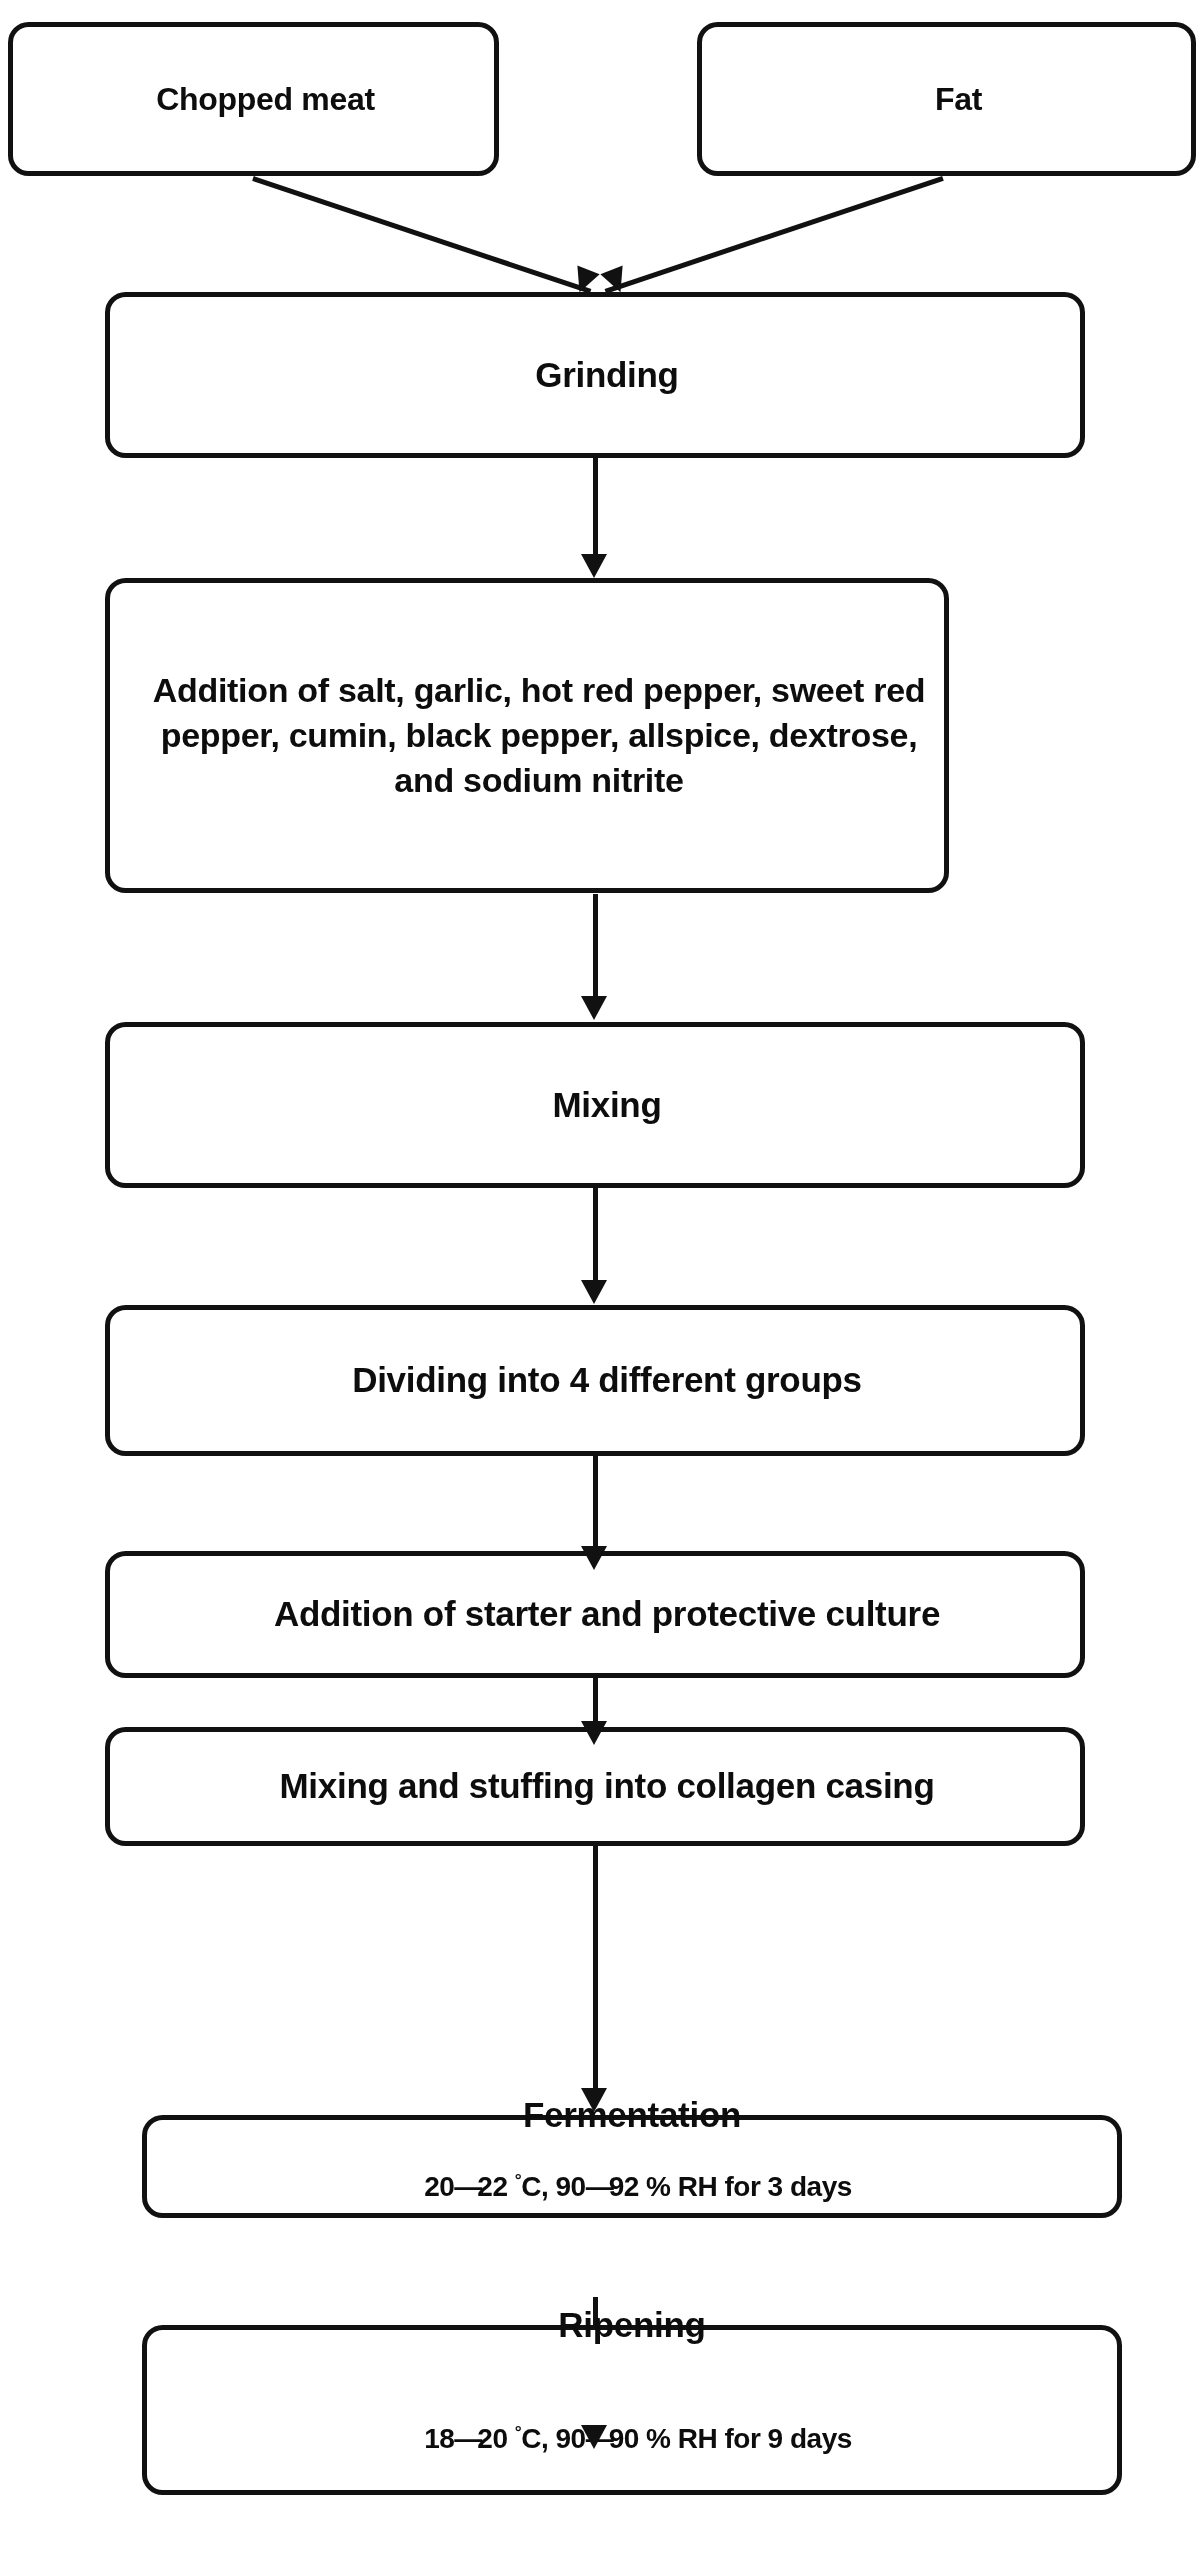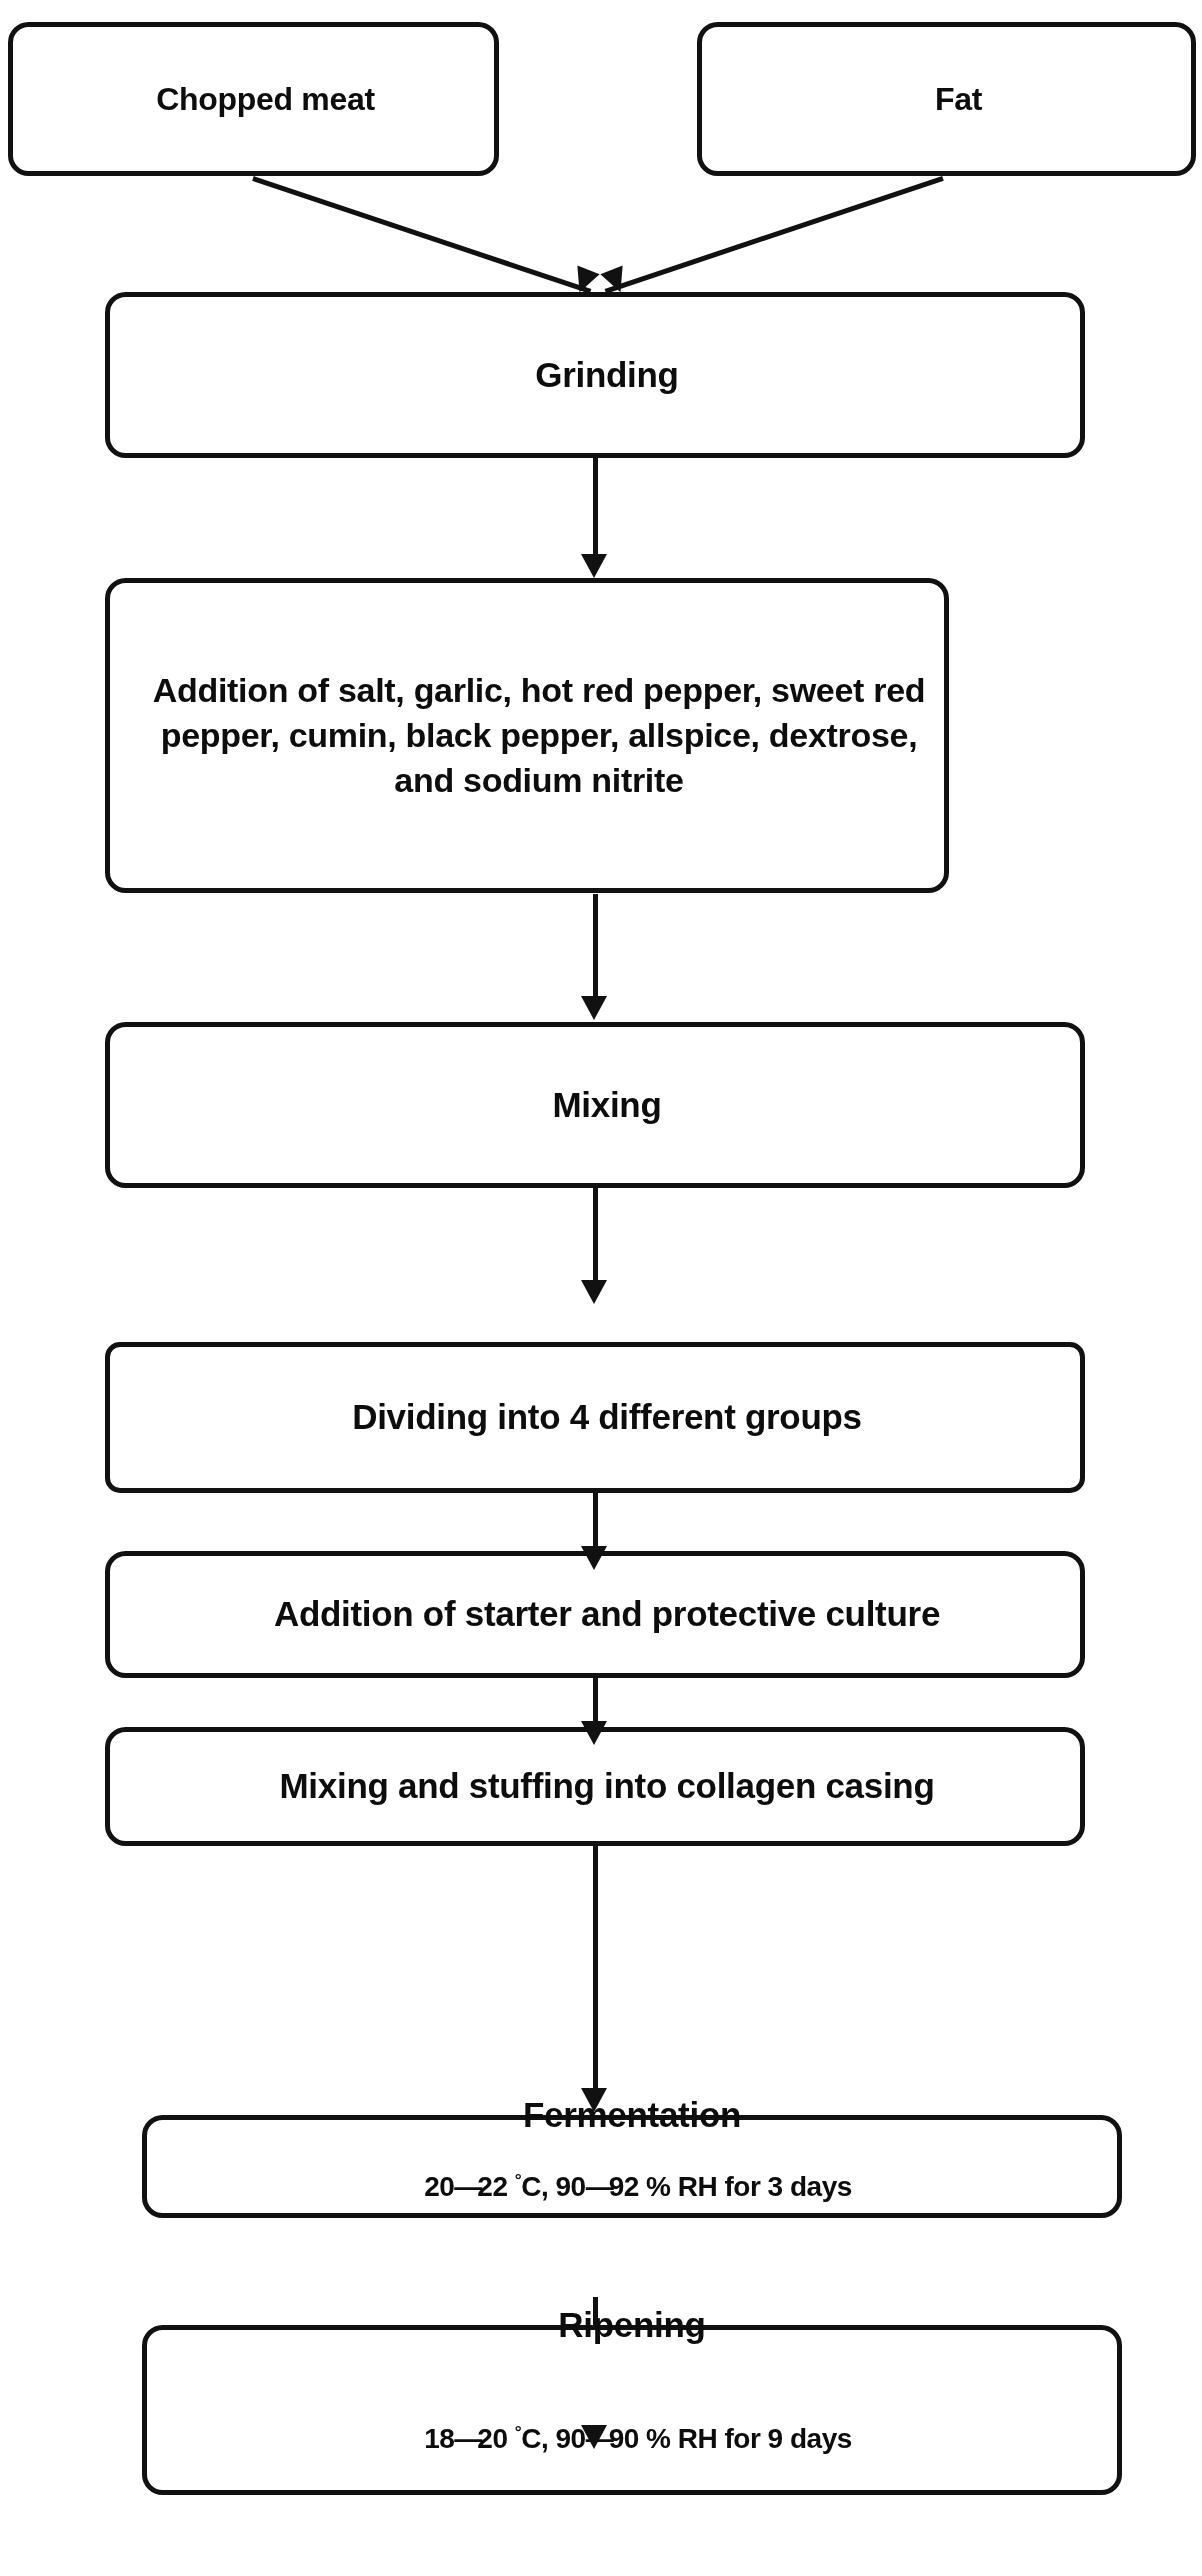--- a/index.html
+++ b/index.html
@@ -157,21 +157,21 @@
   </div>
 
   <div class="node n-spices" style="left:105px; top:578px; width:844px; height:315px;align-items:center;">
     <span class="label">Addition of salt, garlic, hot red pepper, sweet red pepper, cumin, black pepper, allspice, dextrose, and sodium nitrite</span>
   </div>
 
   <div class="node n-step" style="left:105px; top:1022px; width:980px; height:166px;justify-content:flex-end;">
     <span class="label">Mixing</span>
   </div>
 
-  <div class="node n-step" style="left:105px; top:1342px; width:980px; height:151px;border-radius:15px;">
+  <div class="node n-step" style="left:105px; top:1305px; width:980px; height:151px;">
     <span class="label">Dividing into 4 different groups</span>
   </div>
 
   <div class="node n-step" style="left:105px; top:1551px; width:980px; height:127px;">
     <span class="label">Addition of starter and protective culture</span>
   </div>
 
   <div class="node n-step" style="left:105px; top:1727px; width:980px; height:119px;">
     <span class="label">Mixing and stuffing into collagen casing</span>
   </div>

